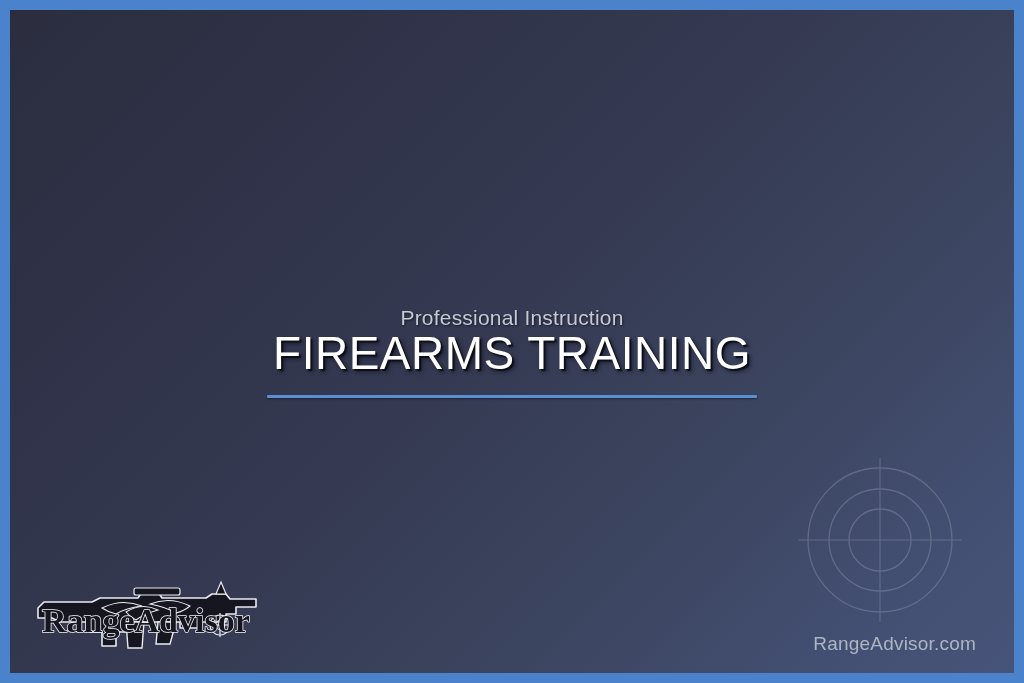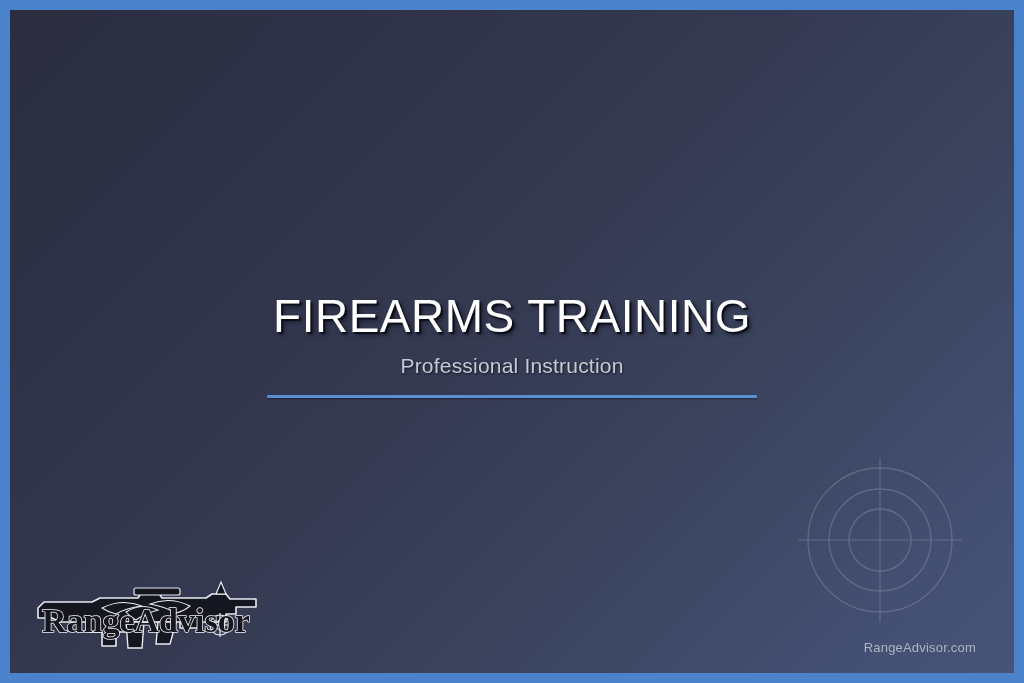--- a/index.html
+++ b/index.html
@@ -99,21 +99,21 @@
     top: 560px;
     width: 238px;
     height: 100px;
   }
 
   
   #footer-url {
     position: absolute;
     right: 38px;
     bottom: 18px;
-    font-size: 13px;
+    font-size: 19px;
     color: #aeb5c2;
     letter-spacing: 0.2px;
   }
 </style>
 </head>
 <body>
 
 <div id="slide">
 
   <div id="slide-bg"></div>
@@ -124,22 +124,22 @@
       <circle cx="82" cy="82" r="51"></circle>
       <circle cx="82" cy="82" r="31"></circle>
     </g>
     <g stroke="#9a9ab4" stroke-width="1.1">
       <line x1="0" y1="82" x2="164" y2="82"></line>
       <line x1="82" y1="0" x2="82" y2="164"></line>
     </g>
   </svg>
 
   <div id="title-block">
+    <div id="slide-subtitle">Professional Instruction</div>
     <div id="slide-title">FIREARMS TRAINING</div>
-    <div id="slide-subtitle">Professional Instruction</div>
     <div id="accent-rule"></div>
   </div>
 
   <svg id="brand-logo" viewBox="0 0 238 100">
     <defs>
       <clipPath id="logoClip">
           <rect x="0" y="0" width="238" height="100"></rect>
         </clipPath>
     </defs>
     <g clip-path="url(#logoClip)">

